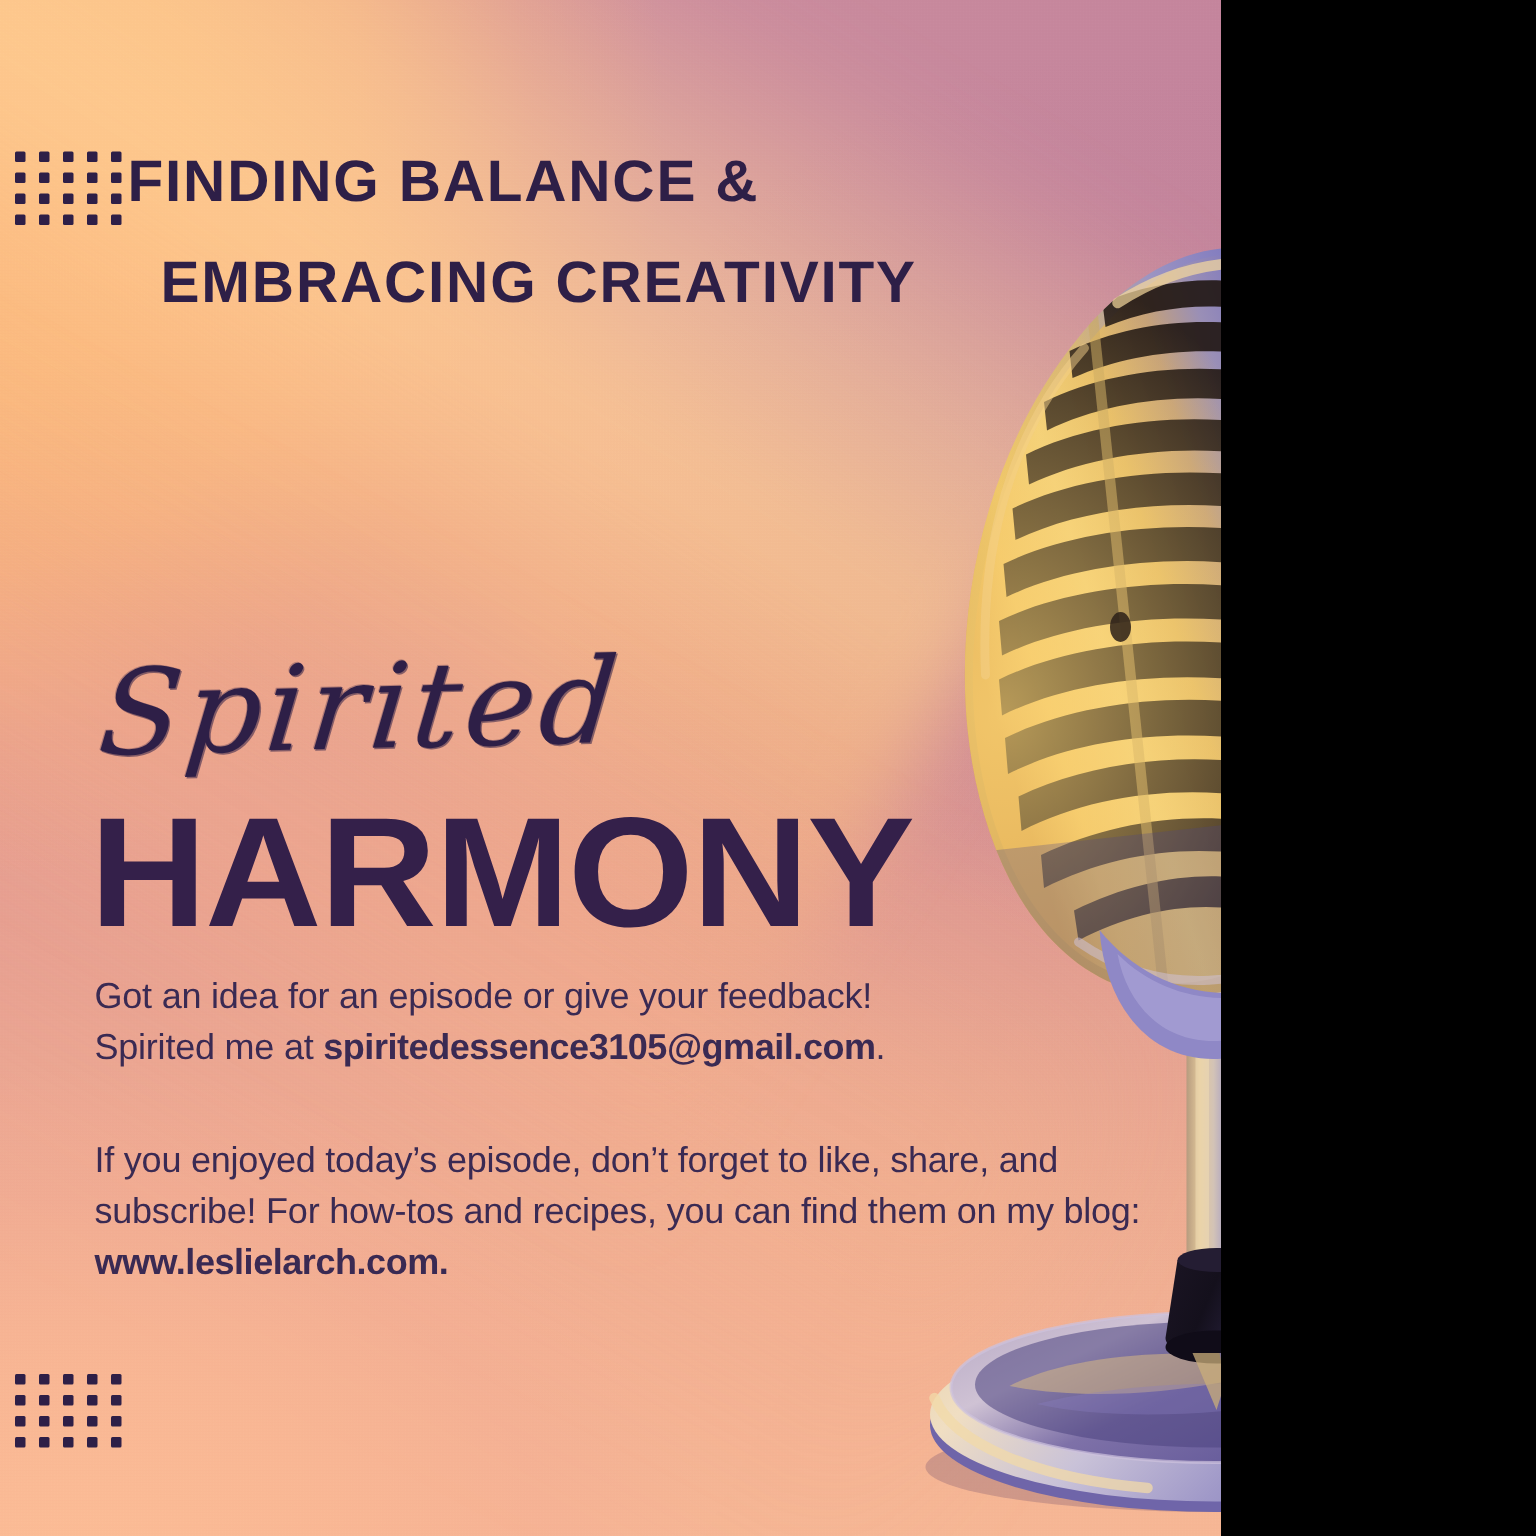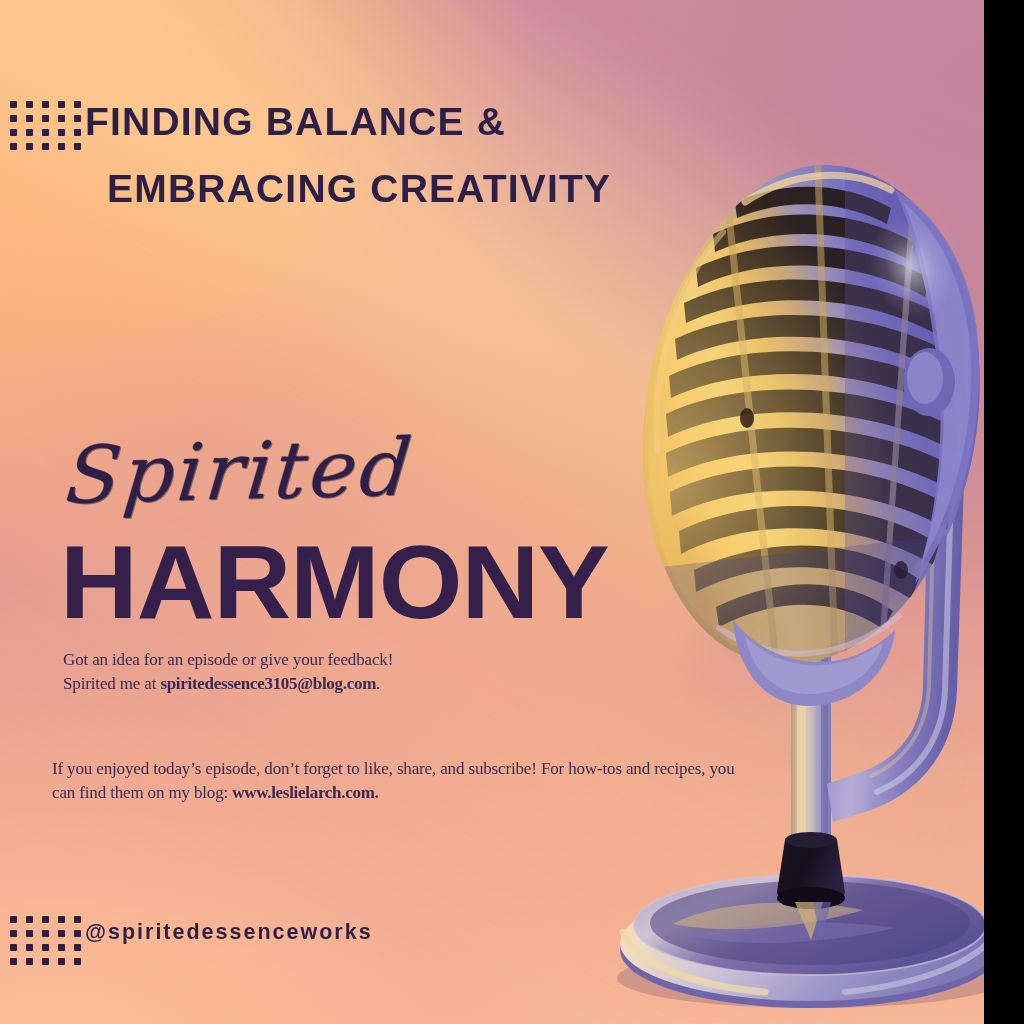--- a/index.html
+++ b/index.html
@@ -2,21 +2,21 @@
 <html><head>
 <meta charset="utf-8">
 <style>
   html, body {
     margin: 0;
     padding: 0;
     background: #000;
   }
   #poster {
     position: relative;
-    width: 984px;
+    width: 814px;
     height: 1024px;
     overflow: hidden;
     font-family: "Liberation Sans", sans-serif;
     background: #5eead4;
   }
 
   
   .bg-base {
     position: absolute; inset: 0;
     background:
@@ -137,29 +137,29 @@
     line-height: 1;
     letter-spacing: -1px;
     font-family: "Liberation Sans", sans-serif;
     transform: scaleX(1.035);
     transform-origin: left center;
   }
 
   .body-copy {
     position: absolute;
     color: #3a2a53;
-    font-size: 17px;
+    font-size: 24px;
     line-height: 1.42;
-    font-family: Liberation Serif, serif;
+    font-family: Liberation Sans, sans-serif;
     letter-spacing: -0.15px;
     font-weight: 400;
   }
   .body-copy b { font-weight: 700; letter-spacing: -0.3px; }
   #para-contact { left: 63px; top: 648px; width: 660px; }
-  #para-subscribe { left: 52px; top: 757px; width: 700px; }
+  #para-subscribe { left: 63px; top: 757px; width: 700px; }
 
   .handle {
     position: absolute;
     left: 85px; top: 920px;
     color: #2e1f47;
     font-weight: 700;
     font-size: 21.5px;
     letter-spacing: 2.0px;
     font-family: "Liberation Sans", sans-serif;
   }
@@ -409,21 +409,21 @@
   <div class="eyebrow">
     <span class="l1">FINDING BALANCE &amp;</span>
     <span class="l2">EMBRACING CREATIVITY</span>
   </div>
 
   <div class="script">Spirited</div>
   <div class="wordmark">HARMONY</div>
 
   <div id="para-contact" class="body-copy">
     <span>Got an idea for an episode or give your feedback!</span><br>
-    <span>Spirited me at </span><b>spiritedessence3105@blog.com</b><span>.</span>
+    <span>Spirited me at </span><b>spiritedessence3105@gmail.com</b><span>.</span>
   </div>
 
   <div id="para-subscribe" class="body-copy">
     <span>If you enjoyed today’s episode, don’t forget to like, share, and subscribe! For how-tos and recipes, you can find them on my blog: </span><b>www.leslielarch.com.</b><span></span>
   </div>
 
   <div id="dots-bottom" class="dot-grid">
     <span class="dot"></span>
       <span class="dot"></span>
       <span class="dot"></span>
@@ -439,15 +439,14 @@
       <span class="dot"></span>
       <span class="dot"></span>
       <span class="dot"></span>
     <span class="dot"></span>
       <span class="dot"></span>
       <span class="dot"></span>
       <span class="dot"></span>
       <span class="dot"></span>
   </div>
 
-  <div class="handle">@spiritedessenceworks</div>
 
 </div>
 
 </body></html>

